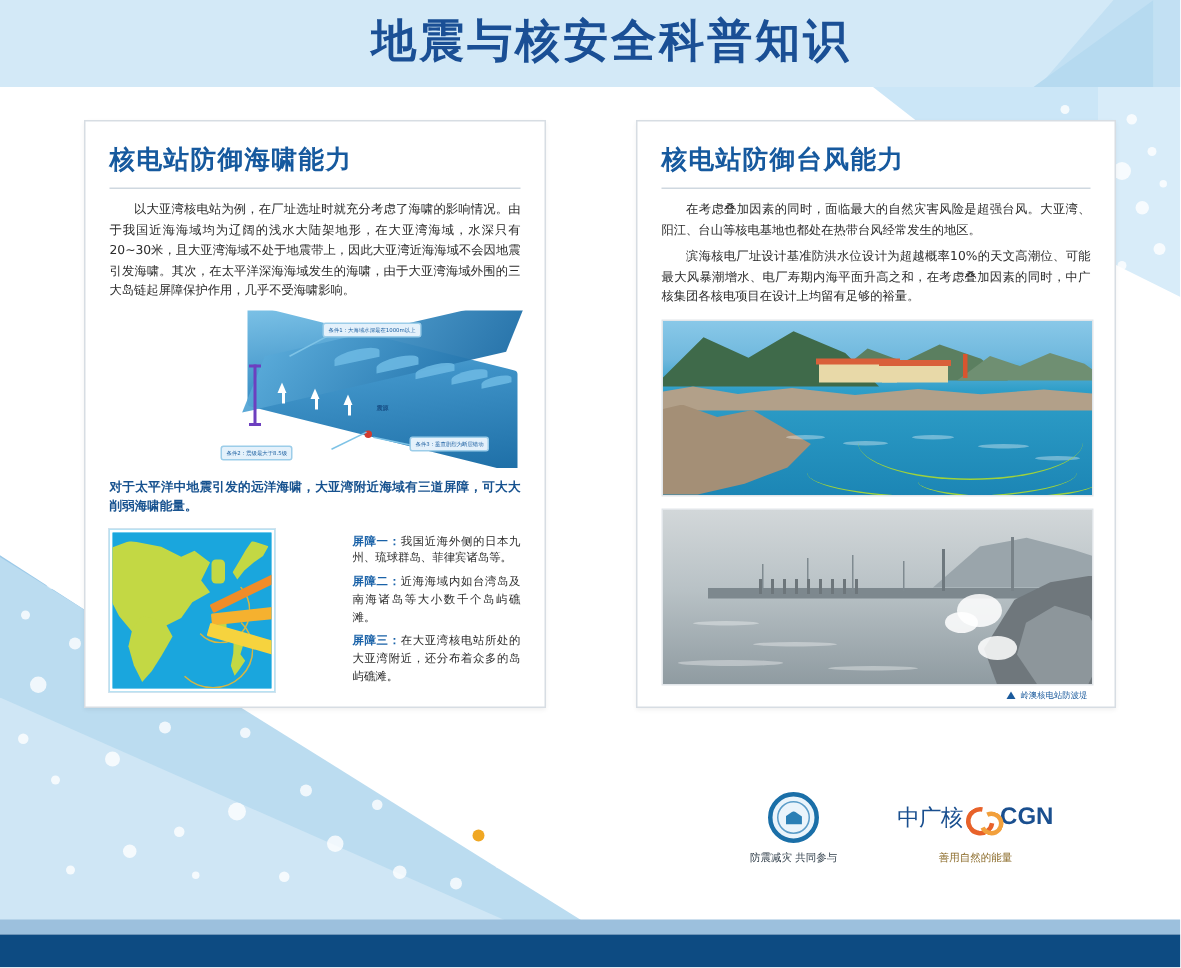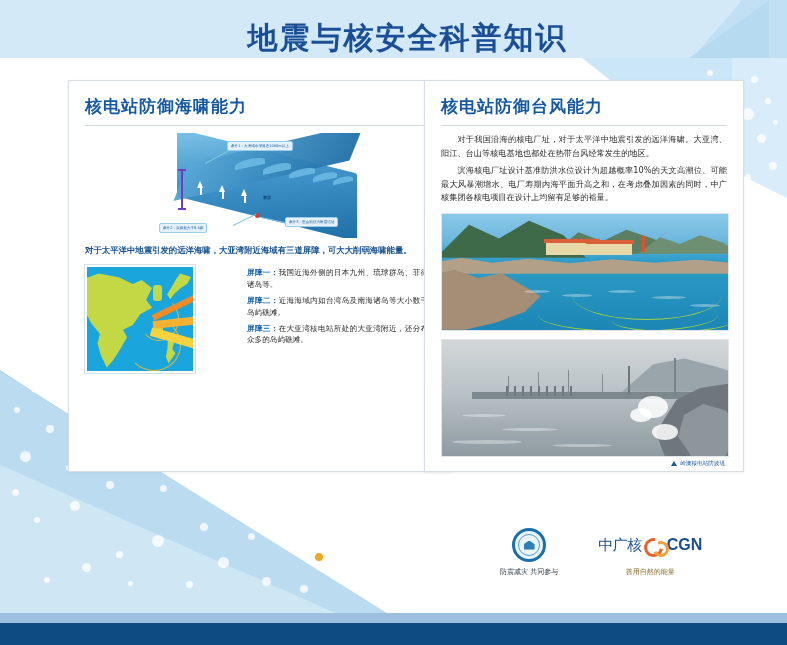--- a/index.html
+++ b/index.html
@@ -9,21 +9,21 @@
     background: #ffffff; overflow: hidden;
   }
   #poster { position: relative; width: 787px; height: 645px; background: #ffffff; overflow: hidden; }
 
   
   .header {
     position: absolute; left: 0; top: 0; width: 787px; height: 58px;
     background: #d3e9f7; overflow: hidden;
   }
   .header-title {
-    position: absolute; left: 0; top: 18px; width: 787px;
+    position: absolute; left: 0; top: 7px; width: 787px;
     text-align: center; font-size: 30px; font-weight: bold;
     color: #1a4f95; letter-spacing: 2px;
     font-family: "DejaVu Sans", "Liberation Sans", sans-serif;
     padding-left: 28px;
   }
   .hdr-tri-a {
     position: absolute; right: -10px; top: -6px; width: 110px; height: 70px;
     background: #c2e0f3;
     clip-path: polygon(55% 0, 100% 0, 100% 100%, 0 100%);
   }
@@ -86,21 +86,21 @@
   .footer-bar {
     position: absolute; left: 0; bottom: 0; width: 787px; height: 22px;
     background: #0d4b82;
   }
 
   
   .card {
     position: absolute; background: #ffffff;
     border: 1px solid #d7dde3; box-shadow: 0 1px 3px rgba(0,0,0,0.06);
   }
-  #card-left  { left: 68px;  top: 80px; width: 385px; height: 392px; }
+  #card-left  { left: 56px;  top: 80px; width: 308px; height: 392px; }
   #card-right { left: 424px; top: 80px; width: 320px; height: 392px; }
   .card-inner { padding: 14px 16px 10px 16px; }
 
   .card-title {
     font-size: 17px; font-weight: bold; color: #16599e;
     letter-spacing: 1px; margin-bottom: 7px;
     font-family: "DejaVu Sans", "Liberation Sans", sans-serif;
   }
   .title-rule { height: 1px; background: #cfd8e0; margin-bottom: 7px; }
 
@@ -354,20 +354,21 @@
     <div class="dot-orange" style="left:315px;top:268px;width:8px;height:8px;"></div>
   </div>
 
   <div class="footer-light"></div>
   <div class="footer-bar"></div>
 
   <div class="card" id="card-left">
     <div class="card-inner">
       <div class="card-title">核电站防御海啸能力</div>
       <div class="title-rule"></div>
+      <div class="body-text">以大亚湾核电站为例，在厂址选址时就充分考虑了海啸的影响情况。由于我国近海海域均为辽阔的浅水大陆架地形，在大亚湾海域，水深只有20~30米，且大亚湾海域不处于地震带上，因此大亚湾近海海域不会因地震引发海啸。其次，在太平洋深海海域发生的海啸，由于大亚湾海域外围的三大岛链起屏障保护作用，几乎不受海啸影响。</div>
 
       <div class="tsunami-fig">
         <div class="seabed"></div>
         <div class="sea-block"></div>
         <div class="sea-top"></div>
 
         <div class="wave" style="left:150px;top:26px;width:30px;height:8px;transform:skewY(-12deg);"></div>
         <div class="wave" style="left:178px;top:31px;width:28px;height:8px;transform:skewY(-12deg);"></div>
         <div class="wave" style="left:204px;top:36px;width:26px;height:7px;transform:skewY(-12deg);"></div>
         <div class="wave" style="left:228px;top:40px;width:24px;height:7px;transform:skewY(-12deg);"></div>
@@ -430,21 +431,21 @@
           </div>
         </div>
       </div>
     </div>
   </div>
 
   <div class="card" id="card-right">
     <div class="card-inner">
       <div class="card-title">核电站防御台风能力</div>
       <div class="title-rule"></div>
-      <div class="body-text">对于我国沿海的核电厂址，对于太平洋中地震引发的远洋海啸。大亚湾、阳江、台山等核电基地也都处在热带台风经常发生的地区。</div>
+      <div class="body-text">在考虑叠加因素的同时，面临最大的自然灾害风险是超强台风。大亚湾、阳江、台山等核电基地也都处在热带台风经常发生的地区。</div>
       <div class="body-text">滨海核电厂址设计基准防洪水位设计为超越概率10%的天文高潮位、可能最大风暴潮增水、电厂寿期内海平面升高之和，在考虑叠加因素的同时，中广核集团各核电项目在设计上均留有足够的裕量。</div>
 
       <div class="photo" id="photo-harbor">
         <div class="mountain" style="left:-6px;top:4px;width:150px;height:40px;"></div>
         <div class="mountain" style="left:110px;top:14px;width:120px;height:26px;background:#5b7f60;"></div>
         <div class="mountain" style="left:196px;top:20px;width:100px;height:20px;background:#6f8f72;"></div>
         <div class="bldg" style="left:104px;top:28px;width:52px;height:13px;"></div>
         <div class="bldg-roof" style="left:102px;top:25px;width:56px;height:4px;"></div>
         <div class="bldg" style="left:146px;top:29px;width:44px;height:12px;"></div>
         <div class="bldg-roof" style="left:144px;top:26px;width:48px;height:4px;"></div>

